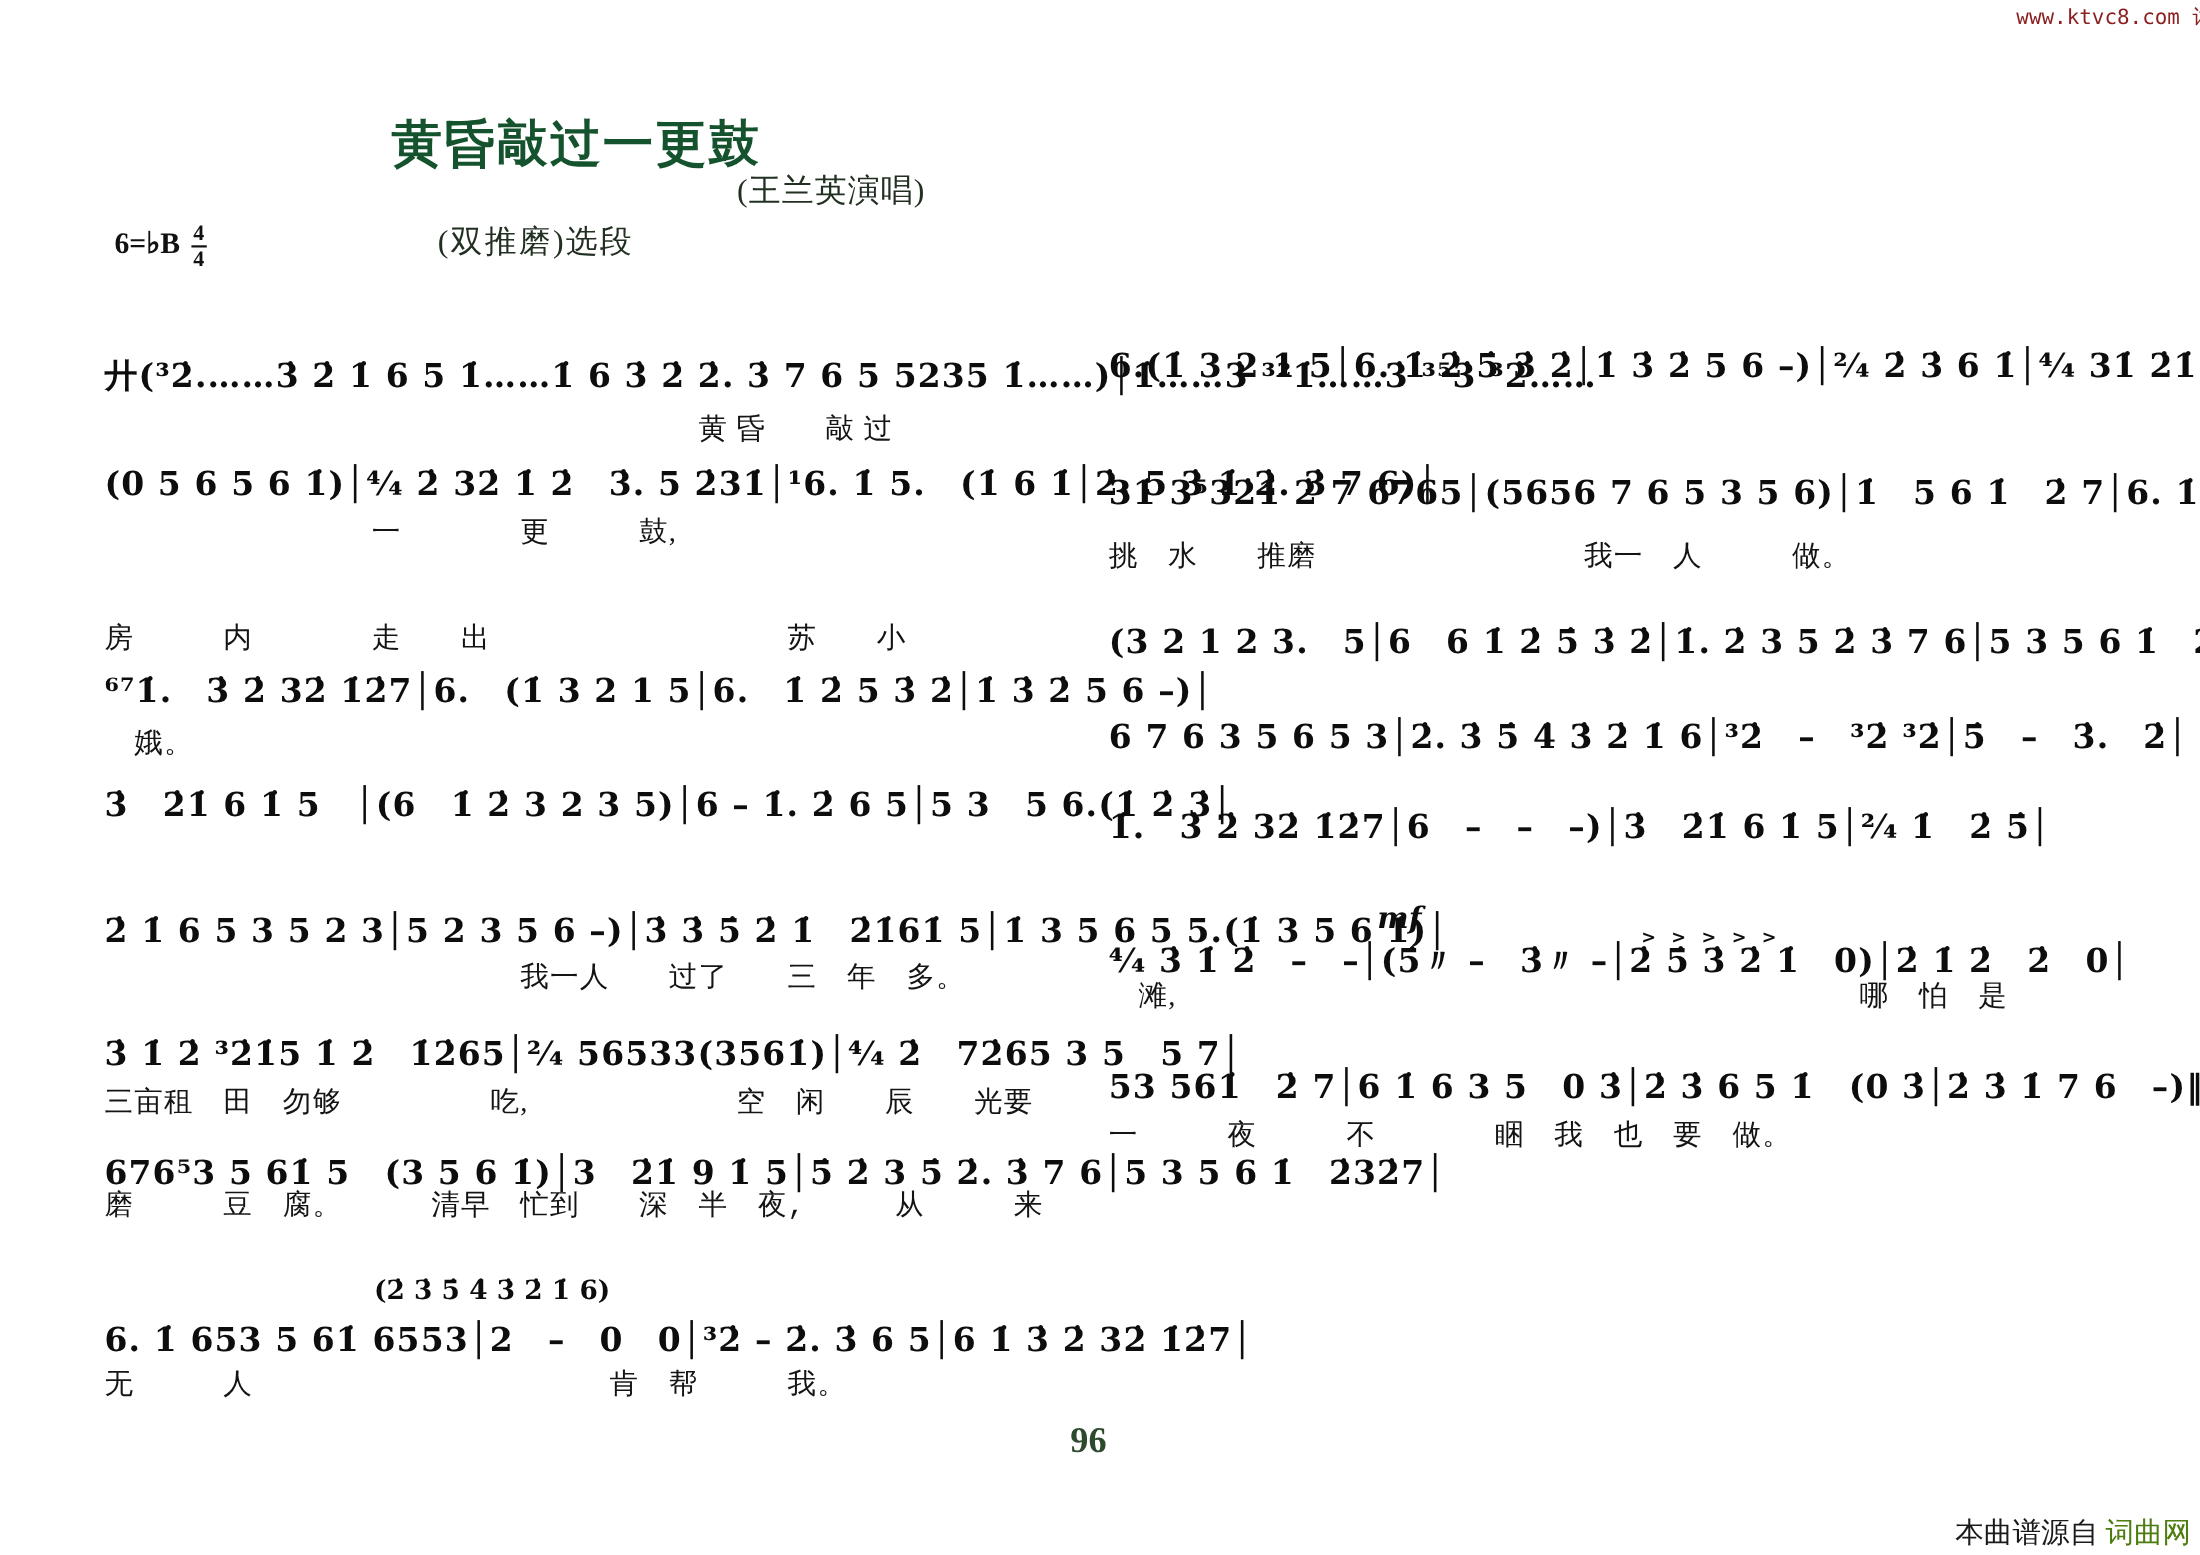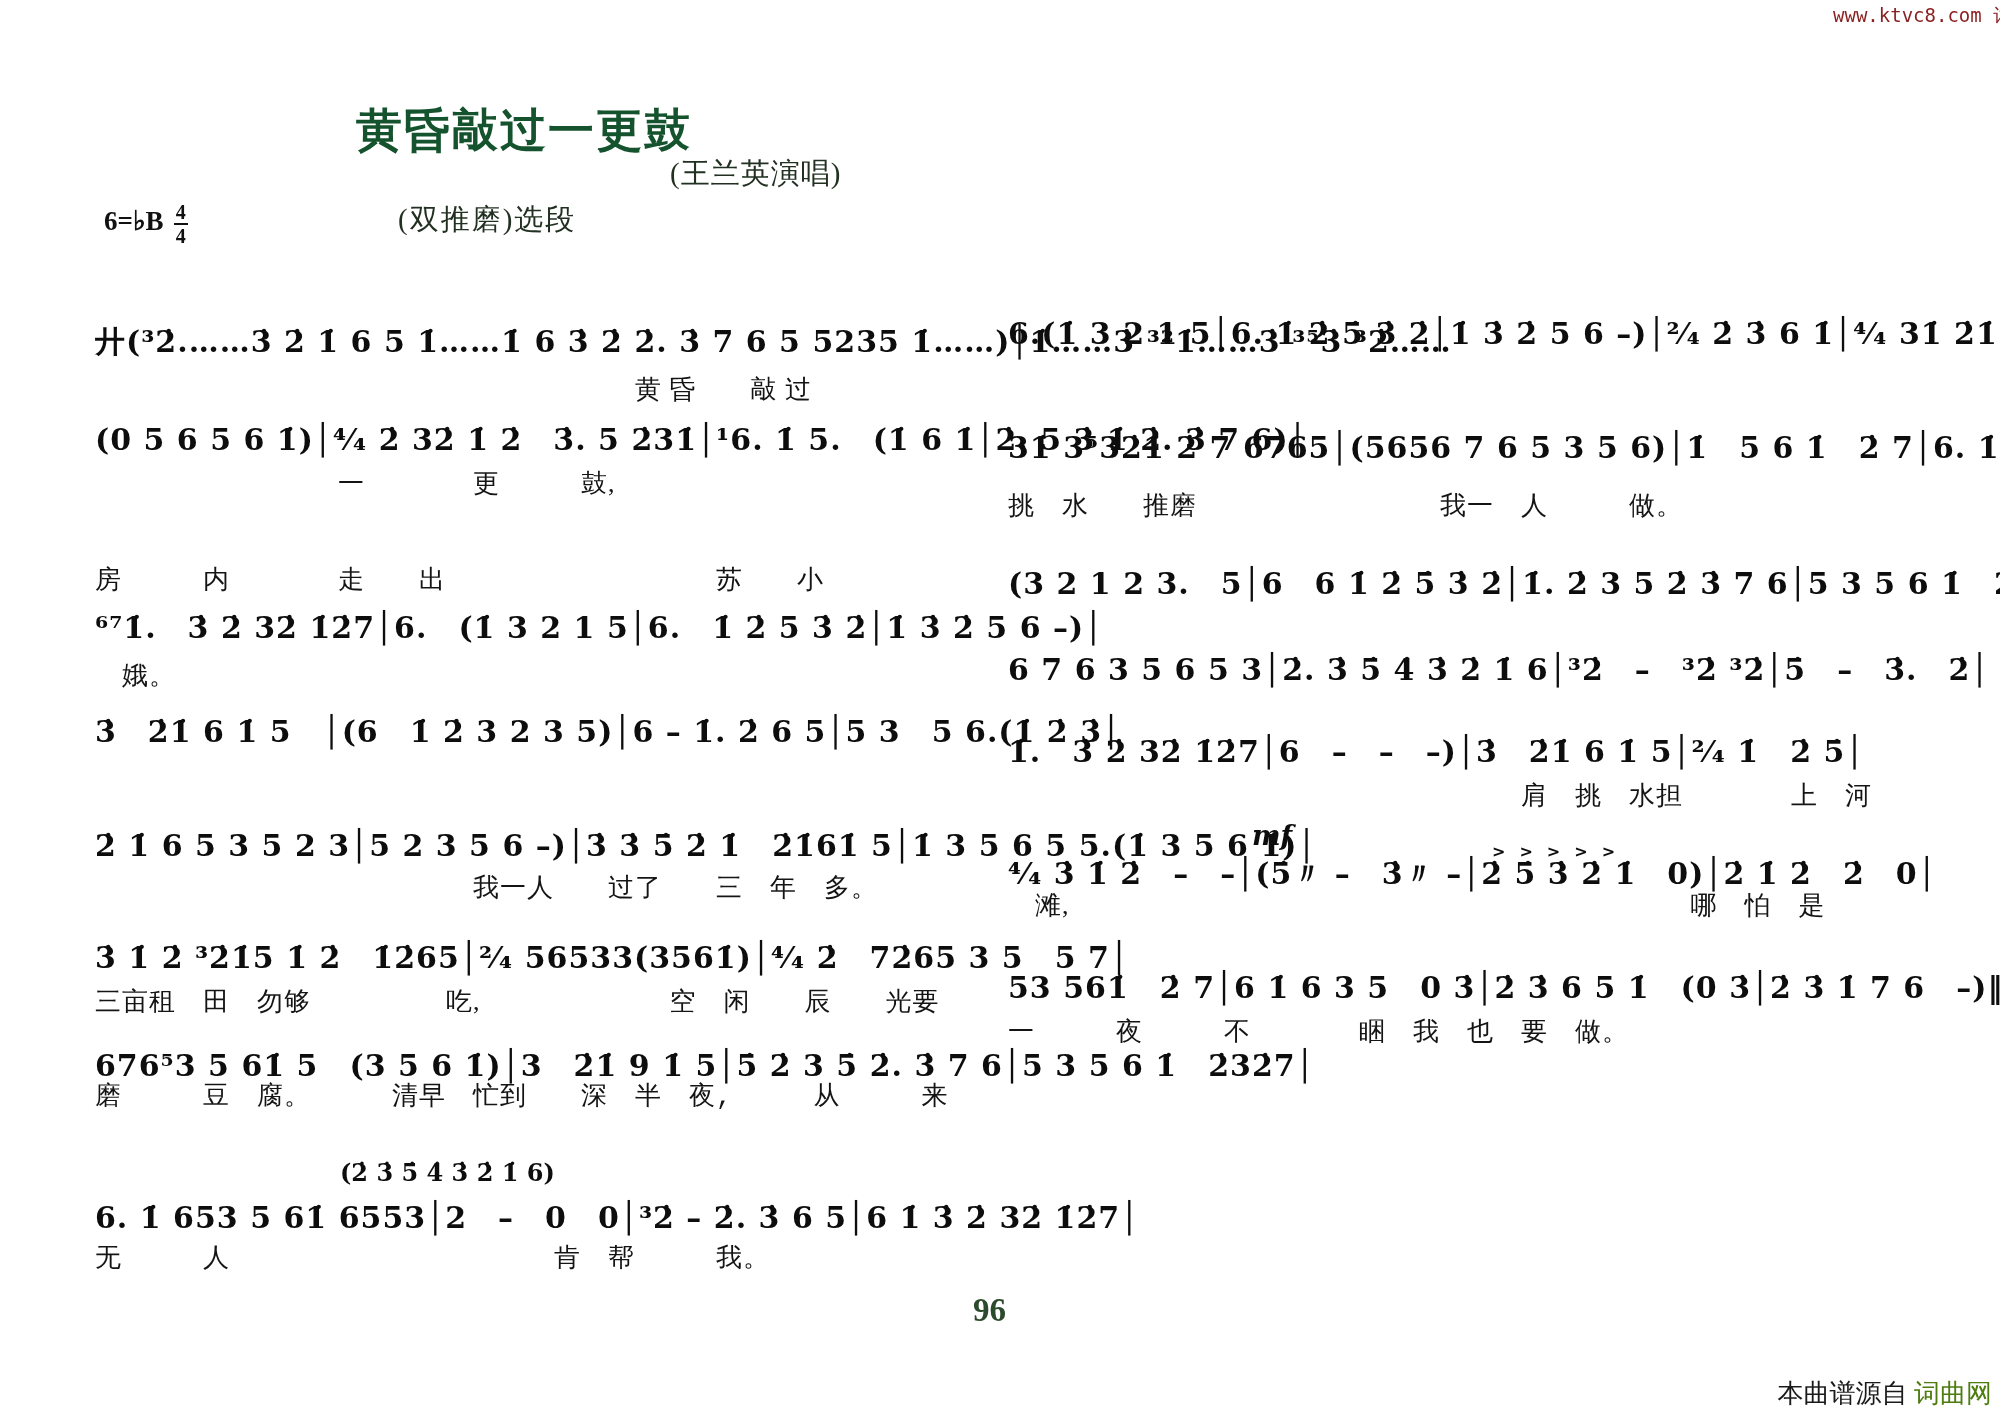--- a/index.html
+++ b/index.html
@@ -74,21 +74,20 @@
   <div class="notes-line" style="left:1008px;top:316px;">6.(1̇ 3 2 1 5│6. 1̇ 2̇ 5̇ 3̇ 2̇│1̇ 3̇ 2̇ 5 6 –)│²⁄₄ 2̇ 3̇ 6 1̇│⁴⁄₄ 31̇ 2̇1̇7 61̇5.│</div>
 
   <div class="notes-line" style="left:1008px;top:428px;">31̇ 3⁵32̇1̇ 2̇ 7 6765│(5656 7 6 5 3 5 6)│1̇　5 6 1̇　2̇ 7│6. 1̇ 6 5 3　–│</div>
   <div class="lyrics-line" style="left:1008px;top:488px;">挑　水　　推磨　　　　　　　　　我一　人　　　做。</div>
 
   <div class="notes-line" style="left:1008px;top:564px;">(3 2 1 2 3.　5│6　6 1̇ 2̇ 5̇ 3̇ 2̇│1̇. 2̇ 3 5 2̇ 3̇ 7 6│5 3 5 6 1̇　2̇ 7│</div>
 
   <div class="notes-line" style="left:1008px;top:650px;">6 7 6 3 5 6 5 3│2̇. 3̇ 5̇ 4̇ 3̇ 2̇ 1̇ 6│³2̇　–　³2̇ ³2̇│5̇　–　3̇.　2̇│</div>
 
   <div class="notes-line" style="left:1008px;top:732px;">1̇.　3̇ 2̇ 32̇ 1̇2̇7│6　–　–　–)│3̇　2̇1̇ 6 1̇ 5│²⁄₄ 1̇　2̇ 5̇│</div>
-  <div class="lyrics-line" style="left:1008px;top:778px;">　　　　　　　　　　　　　　　　　　　肩　挑　水担　　　　上　河</div>
 
   <div class="dynamic" style="left:1252px;top:820px;">mf</div>
   <div class="accents" style="left:1492px;top:842px;">&gt;&gt;&gt;&gt;&gt;</div>
   <div class="notes-line" style="left:1008px;top:854px;">⁴⁄₄ 3̇ 1̇ 2̇　–　–│(5̇〃 –　3̇〃 –│2̇ 5̇ 3̇ 2̇ 1̇　0)│2̇ 1̇ 2̇　2̇　0│</div>
   <div class="lyrics-line" style="left:1008px;top:888px;">　滩,　　　　　　　　　　　　　　　　　　　　　　　哪　怕　是</div>
 
   <div class="notes-line" style="left:1008px;top:968px;">53 561̇　2̇ 7│6 1̇ 6 3 5　0 3̇│2̇ 3̇ 6 5 1̇　(0 3̇│2̇ 3̇ 1̇ 7 6　–)‖</div>
   <div class="lyrics-line" style="left:1008px;top:1014px;">一　　　夜　　　不　　　　睏　我　也　要　做。</div>
 
   <div class="pagenum">96</div>

